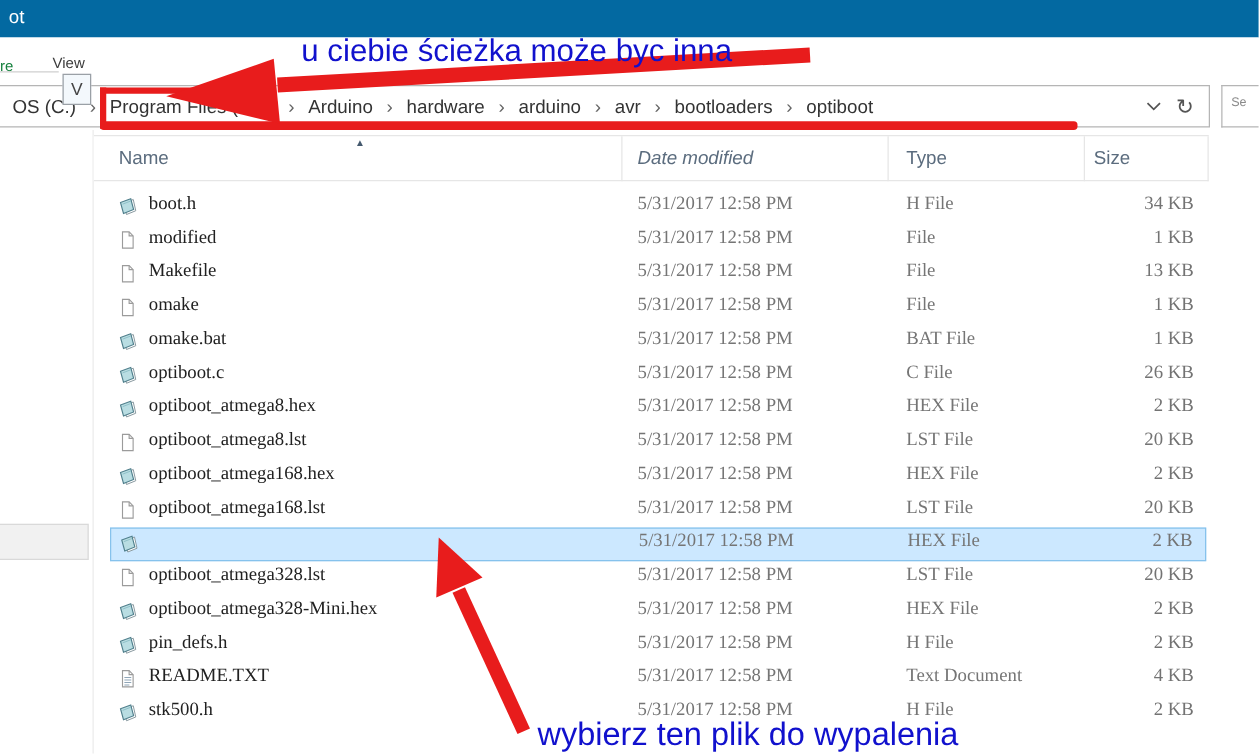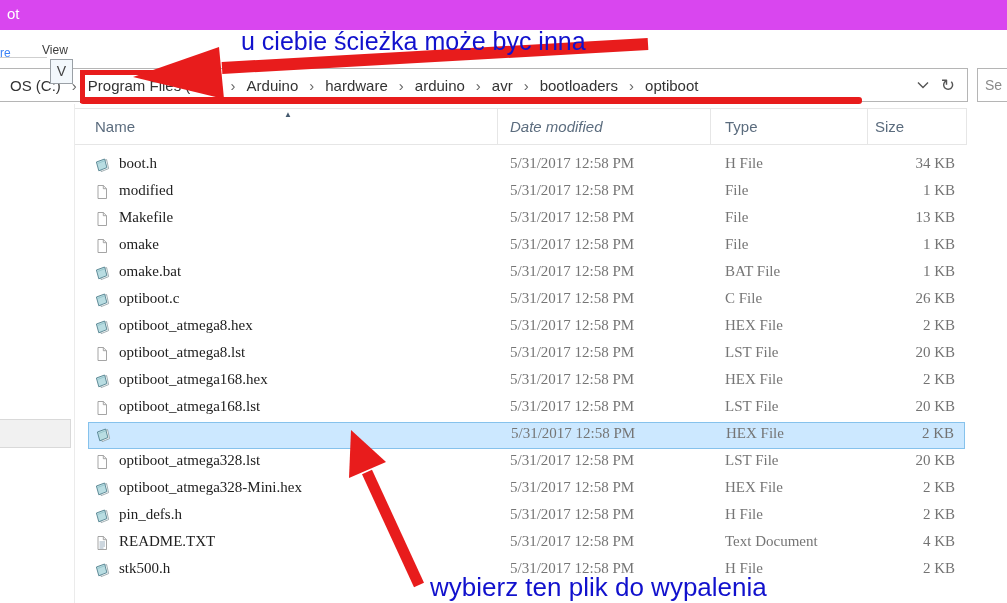--- a/index.html
+++ b/index.html
@@ -5,41 +5,41 @@
   html,body{margin:0;padding:0;}
   body{font-family:"Liberation Sans","DejaVu Sans",sans-serif;background:#fff;}
   #screen{position:relative;width:1007px;height:603px;overflow:hidden;background:#fff;}
 
   
   .titlebar{position:absolute;left:0;top:0;width:1007px;height:30px;}
   .titlebar .wtitle{position:absolute;left:7px;top:5px;font-size:15px;color:#ffffff;}
 
   
   .ribbon{position:absolute;left:0;top:30px;width:1007px;height:38px;background:#fff;}
-  .ribbon .share{position:absolute;left:0;top:16px;font-size:12px;color:#3b82f6;}
+  .ribbon .share{position:absolute;left:0;top:16px;font-size:12px;color:#15803d;}
   .ribbon .view{position:absolute;left:42px;top:13px;font-size:12px;color:#3c3c3c;}
   .ribbon-edge{position:absolute;left:0;top:57px;width:47px;height:1px;background:#cfcfcf;}
   .keytip{position:absolute;left:50px;top:59px;width:23px;height:25px;background:#f3f8fc;
           border:1px solid #9aa0a6;box-sizing:border-box;font-size:14px;color:#444;
           text-align:center;line-height:23px;z-index:5;}
 
   
   .addressbar{position:absolute;left:-3px;top:68px;width:971px;height:34px;background:#fff;
               border:1px solid #b5b5b5;box-sizing:border-box;display:flex;align-items:center;z-index:2;}
   .crumbs{display:flex;align-items:center;padding-left:10px;font-size:15px;color:#333;}
   .crumb{padding:0 2px;white-space:nowrap;cursor:default;}
   .crumb-sep{padding:0 9px;color:#666;font-size:15px;}
   .ab-icons{position:absolute;right:12px;top:0;height:32px;display:flex;align-items:center;gap:12px;color:#555;}
   .ab-icons svg{display:block;}
   .refresh-glyph{font-size:17px;color:#555;line-height:1;}
 
   
   .searchbox{position:absolute;left:977px;top:68px;width:30px;height:34px;border:1px solid #b5b5b5;
              border-right:none;box-sizing:border-box;background:#fff;}
-  .searchbox .stext{position:absolute;left:7px;top:8px;font-size:14px;color:#8a8a8a;}
+  .searchbox .stext{position:absolute;left:7px;top:8px;font-size:10px;color:#8a8a8a;}
 
   
   .nav-sep{position:absolute;left:74px;top:104px;width:1px;height:499px;background:#ebebeb;}
   .nav-hover{position:absolute;left:-2px;top:419px;width:73px;height:29px;background:#f1f1f1;
              border:1px solid #d9d9d9;box-sizing:border-box;}
 
   
   .list-header{position:absolute;left:75px;top:108px;width:892px;height:37px;background:#fff;
                border-top:1px solid #e6e6e6;border-bottom:1px solid #e6e6e6;box-sizing:border-box;font-size:15px;color:#5b6c7e;}
   .hcell{position:absolute;top:9px;cursor:default;}
@@ -64,21 +64,21 @@
   .ann-overlay{position:absolute;left:0;top:0;width:1007px;height:603px;pointer-events:none;z-index:10;}
   .ann-text{position:absolute;pointer-events:none;z-index:11;white-space:nowrap;}
   .ann-text-top{left:241px;top:27px;font-size:25px;}
   .ann-text-bottom{left:430px;top:572px;font-size:26px;}
 </style>
 </head>
 <body>
 
 <div id="screen">
 
-  <div class="titlebar" style="background: #d946ef;">
+  <div class="titlebar" style="background: #0369a1;">
     <span class="wtitle">ot</span>
   </div>
 
   <div class="ribbon">
     <span class="share">re</span>
     <span class="view">View</span>
   </div>
   <div class="ribbon-edge"></div>
   <div class="keytip">V</div>
 

